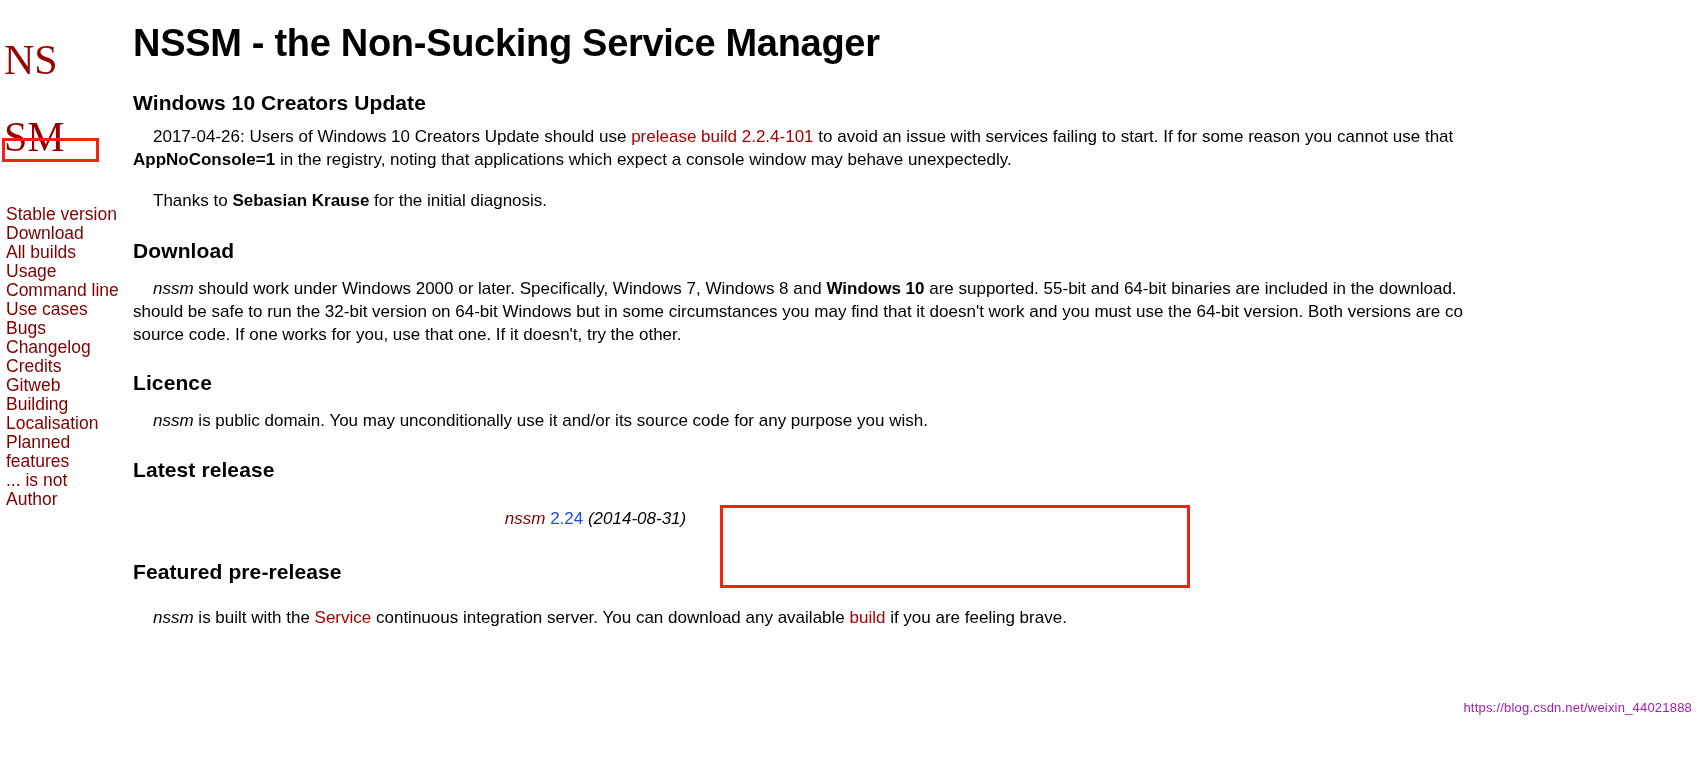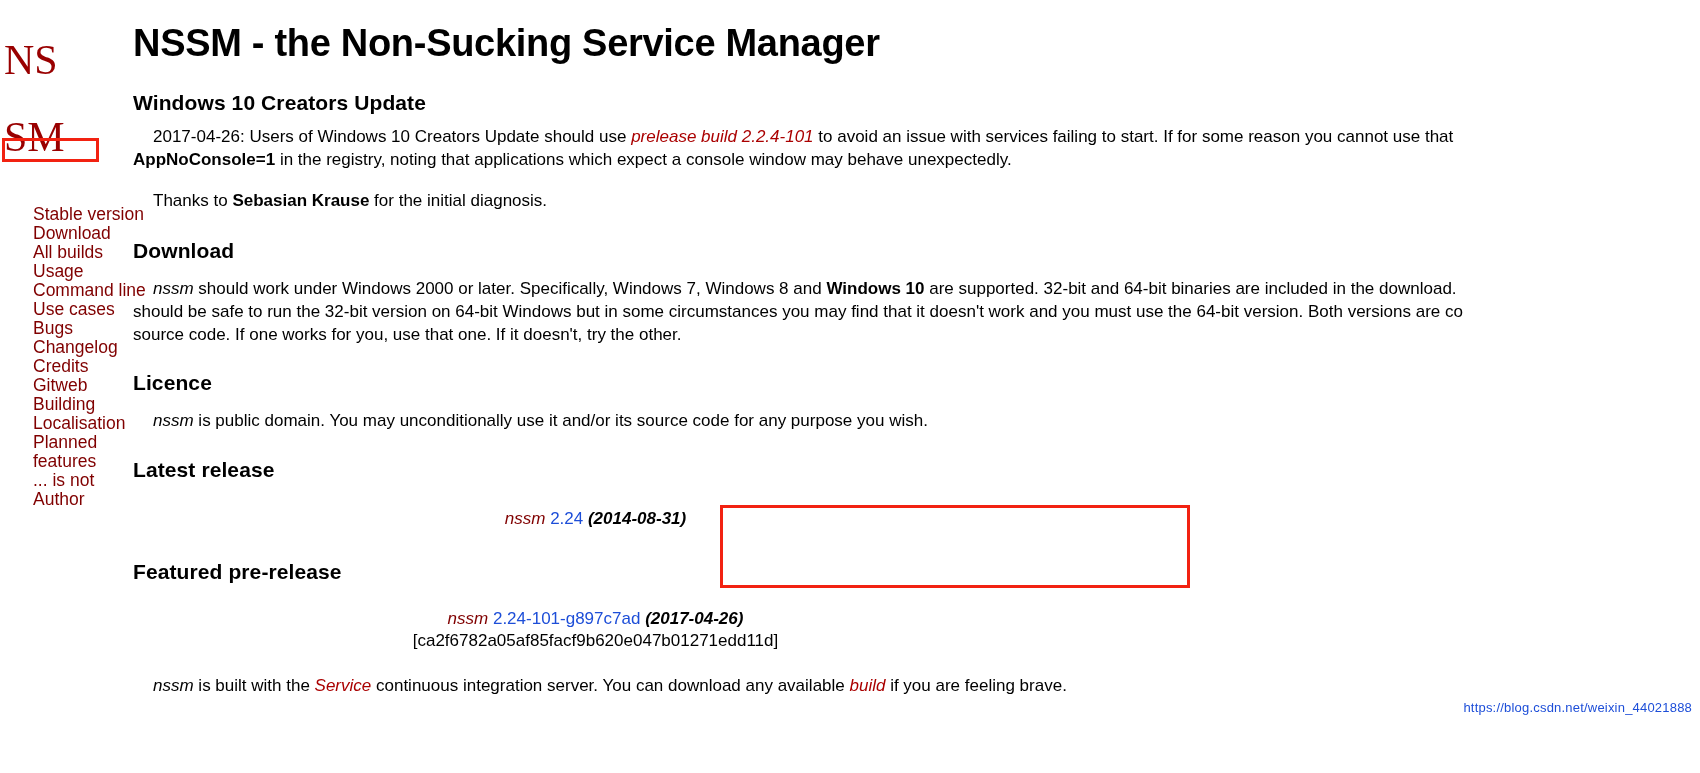--- a/index.html
+++ b/index.html
@@ -43,21 +43,20 @@
     white-space: pre-line;
   }
   #logo .lg-line { display: block; }
 
   #navlist {
     margin-top: 10px;
     padding-left: 6px;
     font-size: 17.5px;
     line-height: 1.085;
     color: #800000;
-    margin-left: 27px;
   }
   #navlist a {
     color: #800000;
     text-decoration: none;
     display: inline;
   }
   .nav-item {
     display: block;
     white-space: normal;
     width: 115px;
@@ -87,21 +86,21 @@
     letter-spacing: 0.1px;
   }
   p.body {
     font-size: 17px;
     line-height: 1.23;
     margin: 12px 0 0 0;
     text-indent: 20px;
     white-space: nowrap;
     overflow: visible;
   }
-  .lnk  { color: #aa0000; text-decoration: none; font-style: italic; }
+  .lnk  { color: #aa0000; text-decoration: none; }
   .bld  { font-weight: bold; }
   .ital { font-style: italic; }
 
   
   .release-block {
     text-align: center;
     width: 925px;
     margin: 26px 0 0 0;
     font-size: 17px;
     line-height: 1.28;
@@ -110,21 +109,20 @@
     color: #800000;
     font-style: italic;
   }
   .release-block .rel-ver {
     color: #1d4ed8;
     text-decoration: none;
   }
   .release-block .rel-date {
     color: #000000;
     font-style: italic;
-    font-weight: bold;
   }
   .release-block .rel-hash {
     color: #000000;
     display: block;
   }
 
   
   .annot {
     position: absolute;
     border: 3px solid #f22211;
@@ -142,21 +140,21 @@
     top: 505px;
     width: 470px;
     height: 83px;
   }
 
   
   #watermark {
     position: absolute;
     right: 8px;
     bottom: 58px;
-    color: #1d4ed8;
+    color: #a21caf;
     font-size: 13px;
     font-family: "Liberation Sans", sans-serif;
     letter-spacing: 0.2px;
     white-space: nowrap;
   }
 </style>
 </head>
 <body>
 
 <div id="page">
@@ -194,42 +192,38 @@
     <h2 class="sec">Windows 10 Creators Update</h2>
 
     <p class="body"><span>2017-04-26: Users of Windows 10 Creators Update should use </span><a class="lnk" href="#">prelease build 2.2.4-101</a><span> to avoid an issue with services failing to start. If for some reason you cannot use that</span></p>
 
     <p class="body" style="text-indent:0;margin-top:2px;"><span class="bld">AppNoConsole=1</span><span> in the registry, noting that applications which expect a console window may behave unexpectedly.</span></p>
 
     <p class="body" style="margin-top:20px;"><span>Thanks to </span><span class="bld">Sebasian Krause</span><span> for the initial diagnosis.</span></p>
 
     <h2 class="sec" style="margin-top:27px;">Download</h2>
 
-    <p class="body" style="margin-top:16px;"><span class="ital">nssm</span><span> should work under Windows 2000 or later. Specifically, Windows 7, Windows 8 and </span><span class="bld">Windows 10</span><span> are supported. 32-bit and 64-bit binaries are included in the download.</span></p>
+    <p class="body" style="margin-top:16px;"><span class="ital">nssm</span><span> should work under Windows 2000 or later. Specifically, Windows 7, Windows 8 and </span><span class="bld">Windows 10</span><span> are supported. 55-bit and 64-bit binaries are included in the download.</span></p>
 
     <p class="body" style="text-indent:0;margin-top:2px;">should be safe to run the 32-bit version on 64-bit Windows but in some circumstances you may find that it doesn't work and you must use the 64-bit version. Both versions are co</p>
 
     <p class="body" style="text-indent:0;margin-top:2px;">source code. If one works for you, use that one. If it doesn't, try the other.</p>
 
     <h2 class="sec" style="margin-top:26px;">Licence</h2>
 
     <p class="body" style="margin-top:16px;"><span class="ital">nssm</span><span> is public domain. You may unconditionally use it and/or its source code for any purpose you wish.</span></p>
 
     <h2 class="sec" style="margin-top:26px;">Latest release</h2>
 
     <div class="release-block">
       <span class="rel-name ital">nssm</span><span> </span><a class="rel-ver" href="#">2.24</a><span> </span><span class="rel-date">(2014-08-31)</span>
     </div>
 
     <h2 class="sec" style="margin-top:30px;">Featured pre-release</h2>
 
-    <div class="release-block" style="margin-top:24px;">
-      <span class="rel-name ital">nssm</span><span> </span><a class="rel-ver" href="#">2.24-101-g897c7ad</a><span> </span><span class="rel-date">(2017-04-26)</span>
-      <span class="rel-hash">[ca2f6782a05af85facf9b620e047b01271edd11d]</span>
-    </div>
 
     <p class="body" style="margin-top:24px;"><span class="ital">nssm</span><span> is built with the </span><a class="lnk" href="#">Service</a><span> continuous integration server. You can download any available </span><a class="lnk" href="#">build</a><span> if you are feeling brave.</span></p>
 
   </div>
 
   <div class="annot" id="annot-download"></div>
   <div class="annot" id="annot-latest"></div>
 
   <div id="watermark">https://blog.csdn.net/weixin_44021888</div>
 

